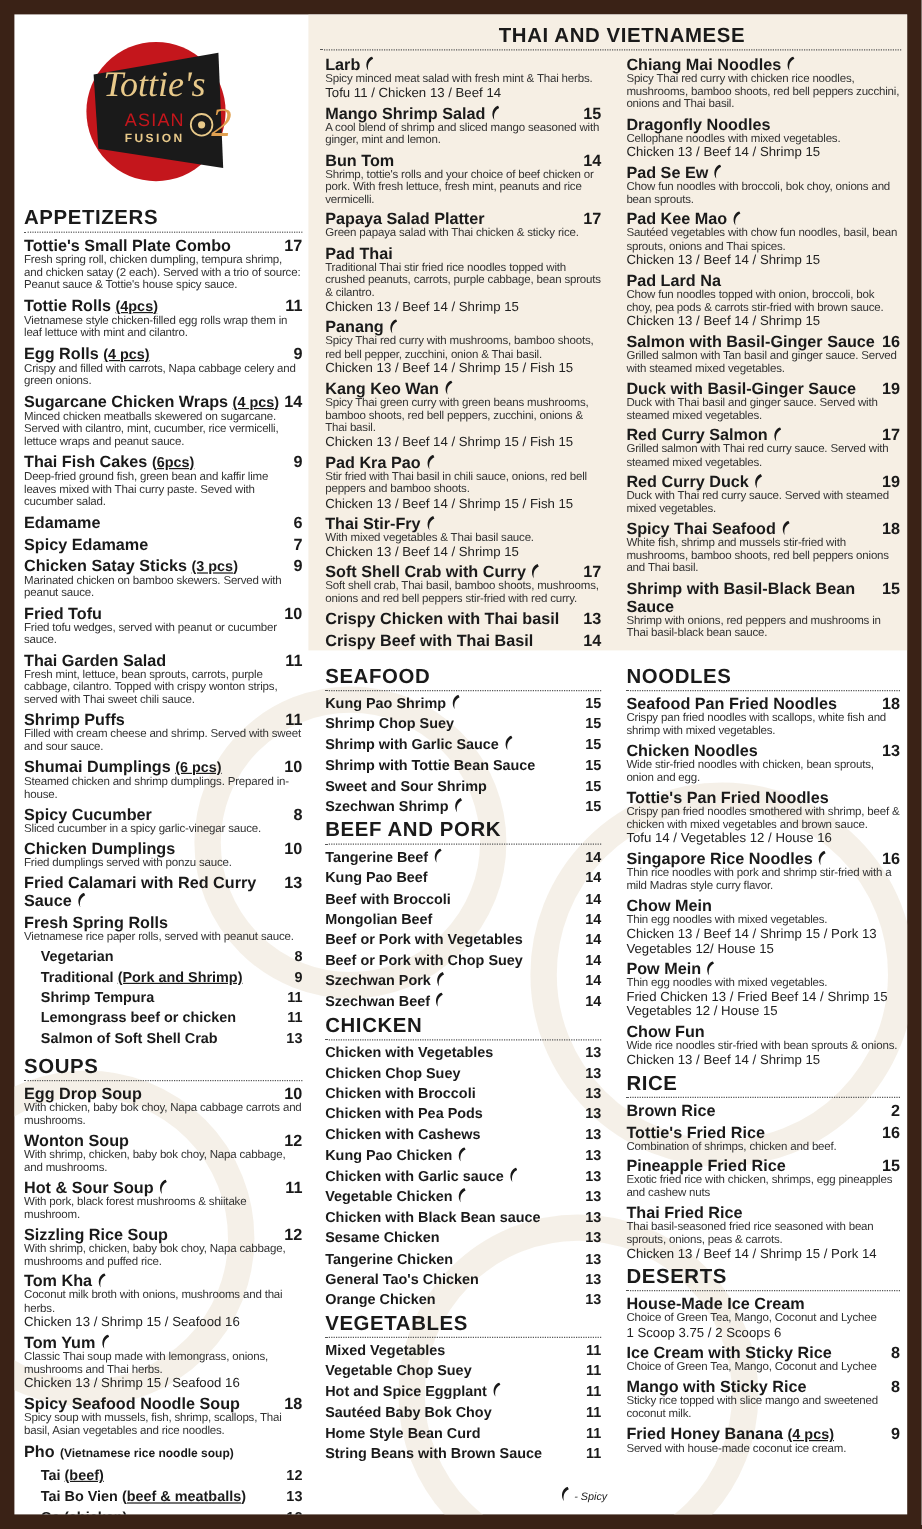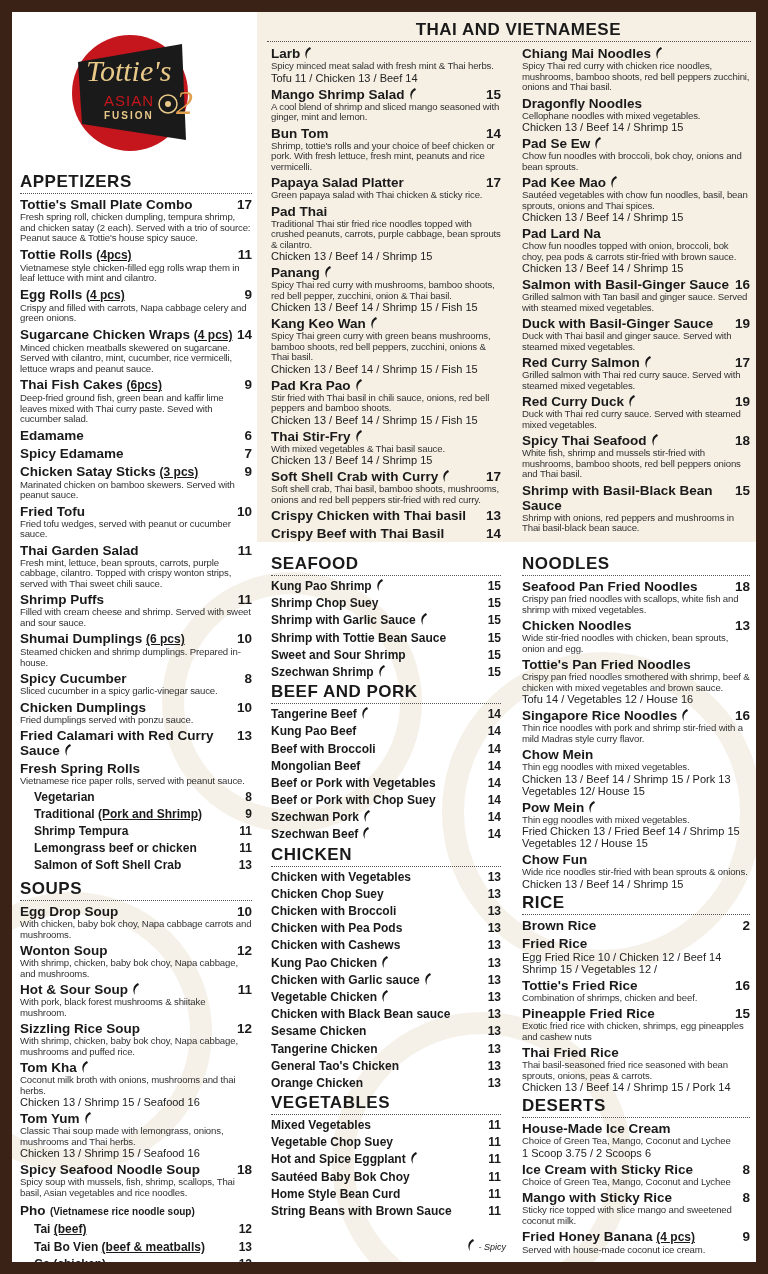--- a/index.html
+++ b/index.html
@@ -766,27 +766,20 @@
       </div>
       <div class="section-title">RICE</div>
       <div class="item">
         <div class="row">
           <span class="name"><span>Brown Rice</span></span>
           <span class="price">2</span>
         </div>
       </div>
       <div class="item">
         <div class="row">
-          <span class="name"><span>Fried Rice</span></span>
-        </div>
-        <div class="variants">Egg Fried Rice 10 / Chicken 12 / Beef 14</div>
-        <div class="variants">Shrimp 15 / Vegetables 12 /</div>
-      </div>
-      <div class="item">
-        <div class="row">
           <span class="name"><span>Tottie's Fried Rice</span></span>
           <span class="price">16</span>
         </div>
         <div class="desc">Combination of shrimps, chicken and beef.</div>
       </div>
       <div class="item">
         <div class="row">
           <span class="name"><span>Pineapple Fried Rice</span></span>
           <span class="price">15</span>
         </div>

